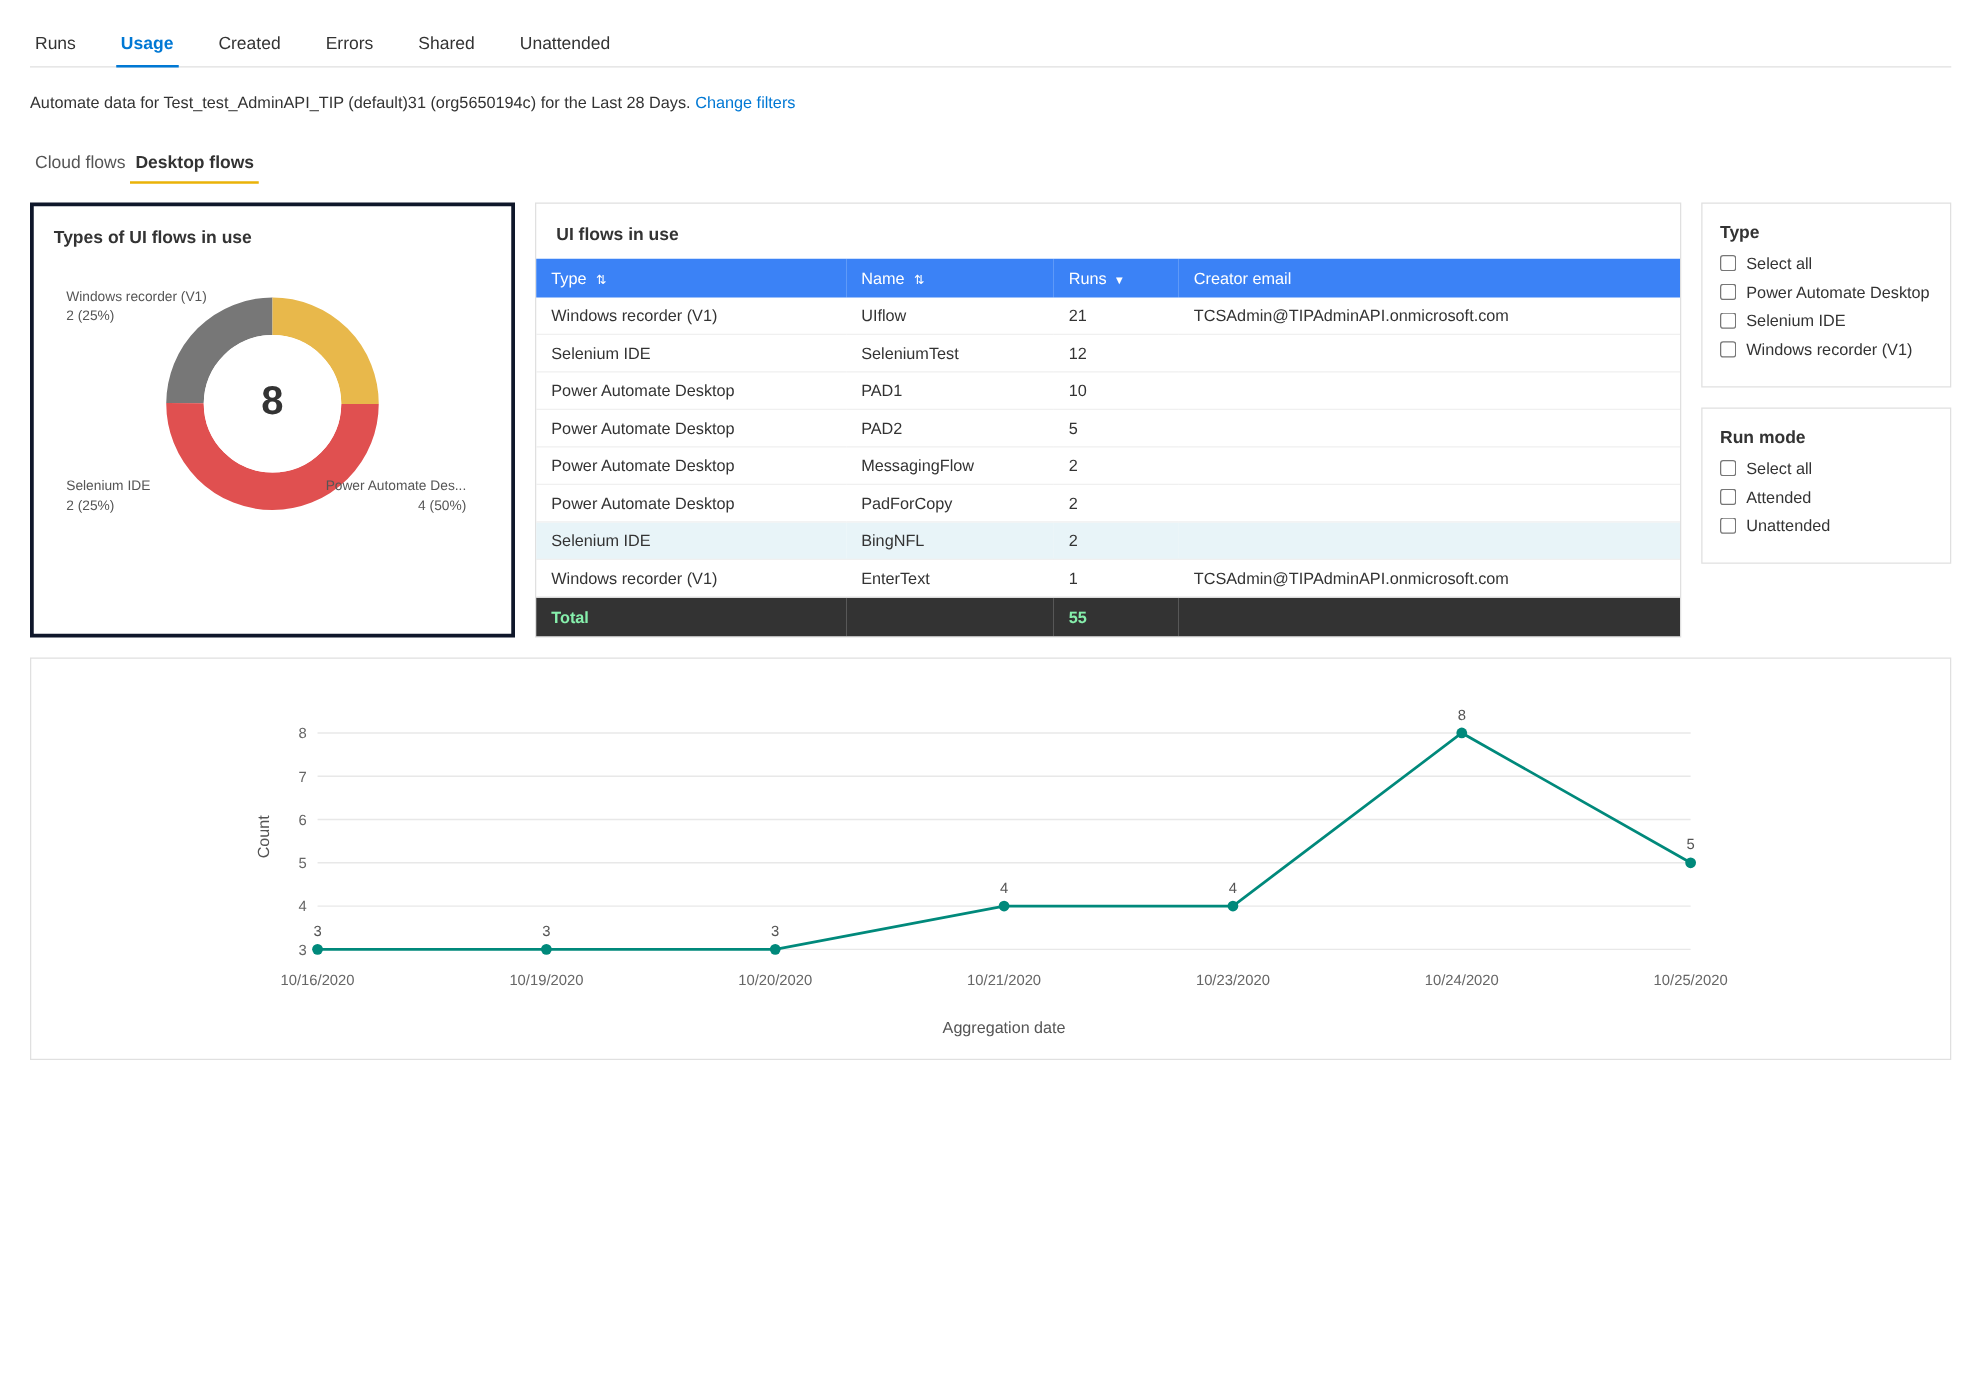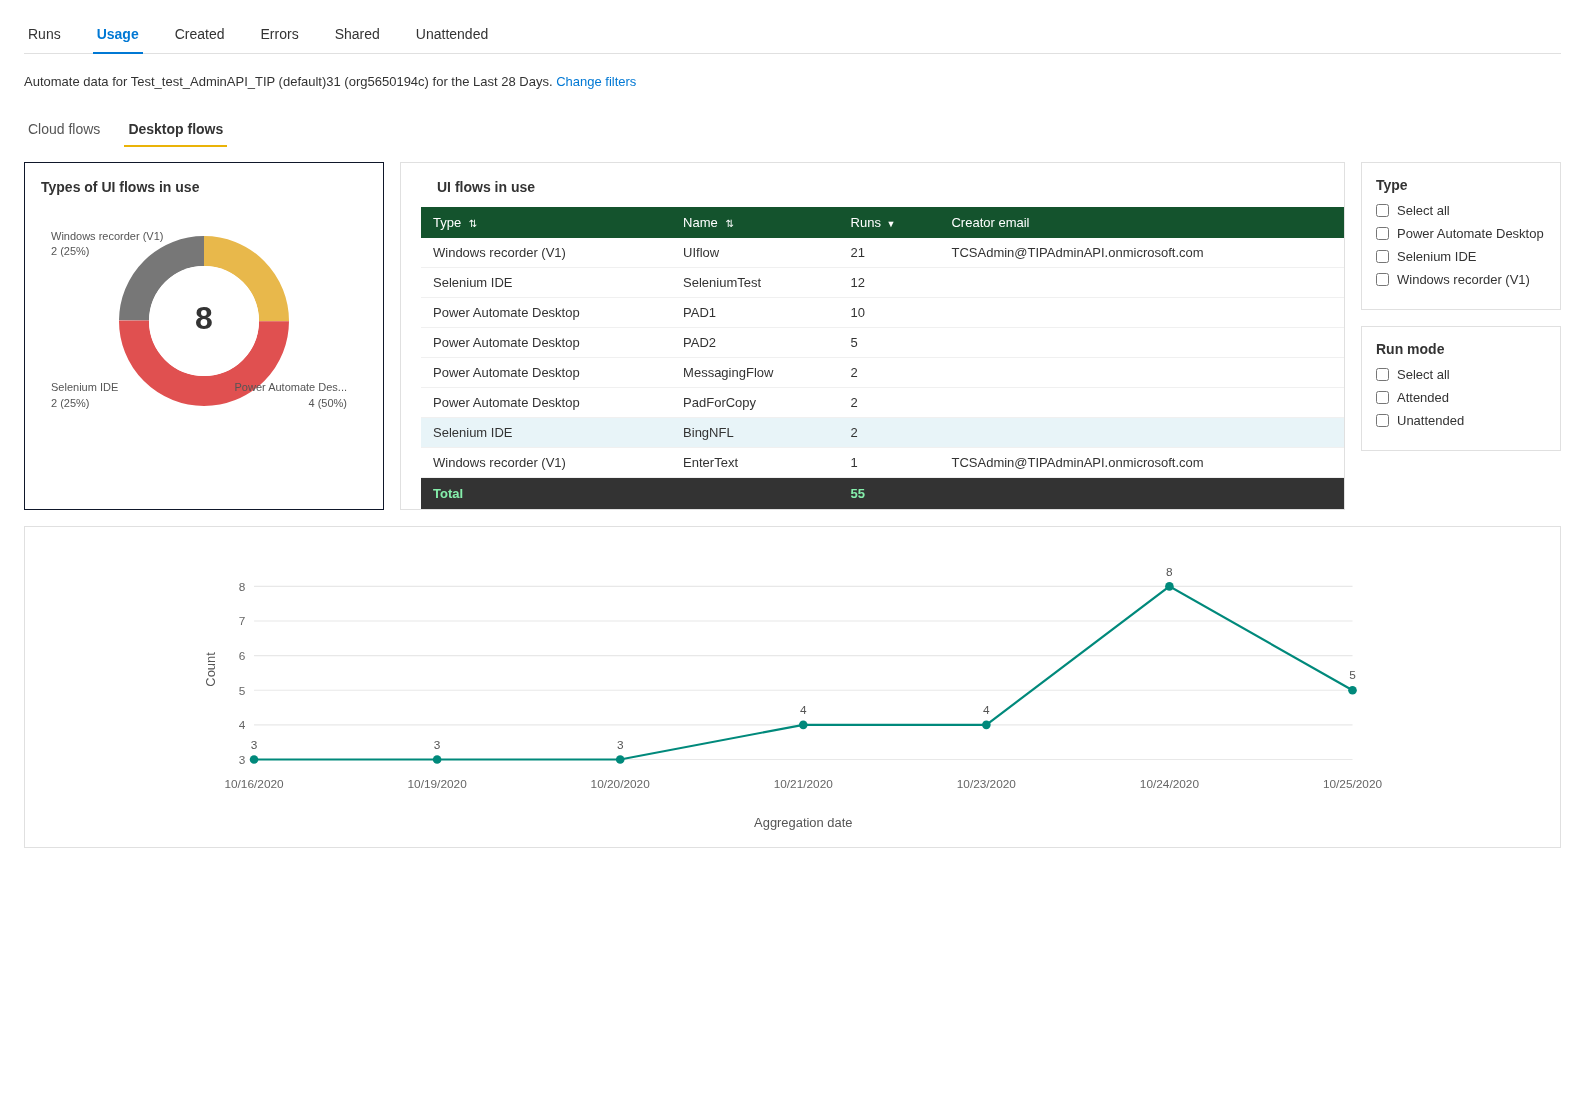--- a/index.html
+++ b/index.html
@@ -11,37 +11,37 @@
     .top-nav { display: flex; gap: 28px; border-bottom: 1px solid #e0e0e0; padding-bottom: 0; margin-bottom: 20px; }
     .nav-item { padding: 10px 4px; cursor: pointer; color: #333; text-decoration: none; font-size: 14px; border-bottom: 2px solid transparent; margin-bottom: -1px; }
     .nav-item.active { font-weight: 600; border-bottom: 2px solid #0078d4; color: #0078d4; }
     
     
     .subtitle { font-size: 13px; color: #333; margin-bottom: 24px; }
     .subtitle strong { font-weight: 400; }
     .subtitle a { color: #0078d4; cursor: pointer; text-decoration: none; }
     
     
-    .flow-tabs { display: flex; gap: 20px; margin-bottom: 16px; align-items: center; }
+    .flow-tabs { display: flex; margin-bottom: 16px; align-items: center; }
     .flow-tab { padding: 8px 4px; cursor: pointer; font-size: 14px; color: #555; border-bottom: 2px solid transparent; margin-bottom: -1px; }
     .flow-tab.active { font-weight: 700; color: #333; border-bottom: 2px solid #eab308; }
     
     
     .main-content { display: flex; gap: 16px; margin-bottom: 16px; }
     
     
-    .donut-panel { border: 1px solid #0f172a; padding: 16px; width: 360px; flex-shrink: 0; }
+    .donut-panel { border: 3px solid #0f172a; padding: 16px; width: 388px; flex-shrink: 0; }
     .panel-title { font-size: 14px; font-weight: 600; margin-bottom: 16px; }
     .donut-container { display: flex; justify-content: center; align-items: center; position: relative; height: 220px; }
     
     
-    .table-panel { border: 1px solid #e0e0e0; flex: 1; min-width: 0; padding-left: 20px; }
+    .table-panel { border: 1px solid #e0e0e0; flex: 1; min-width: 0; }
     .table-panel-title { font-size: 14px; font-weight: 600; padding: 16px 16px 12px; }
     .data-table { width: 100%; border-collapse: collapse; }
-    .data-table thead tr { background: #14532d; color: #fff; }
+    .data-table thead tr { background: #3b82f6; color: #fff; }
     .data-table thead th { padding: 8px 12px; text-align: left; font-weight: 500; font-size: 13px; }
     .data-table tbody tr { border-bottom: 1px solid #f0f0f0; }
     .data-table tbody tr.highlighted { background: #e8f4f8; }
     .data-table tbody td { padding: 7px 12px; font-size: 13px; }
     .data-table tfoot tr { background: #333; color: #86efac; }
     .data-table tfoot td { padding: 8px 12px; font-weight: 600; font-size: 13px; }
     .sort-icon { margin-left: 4px; font-size: 10px; }
     
     
     .filters-panel { width: 200px; flex-shrink: 0; display: flex; flex-direction: column; gap: 16px; }

